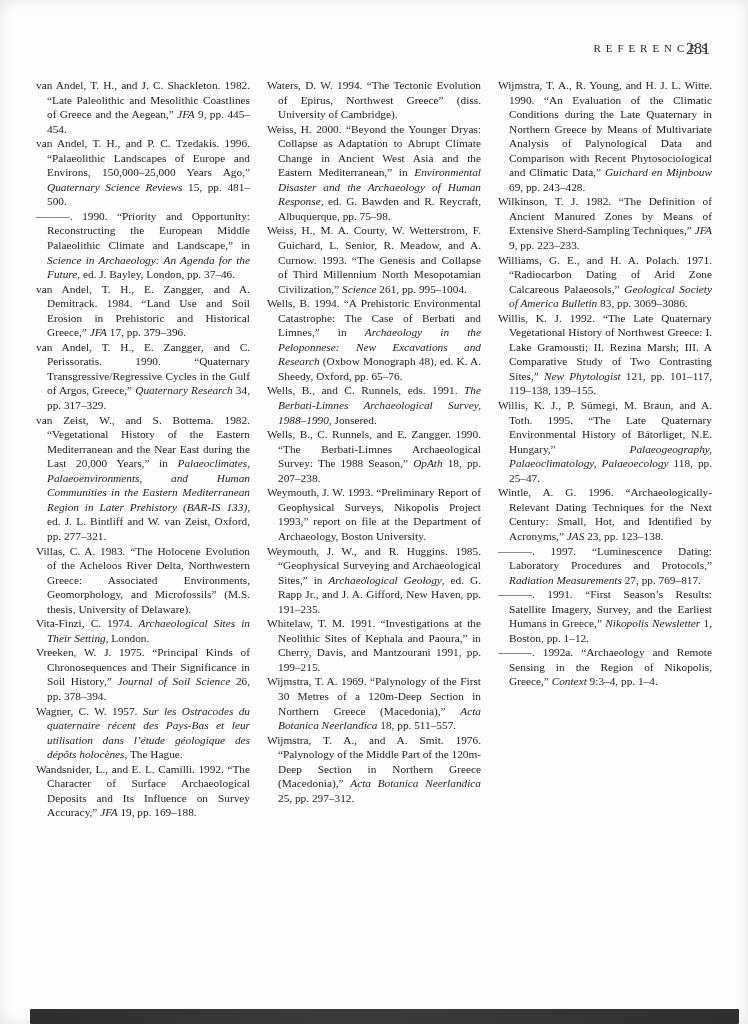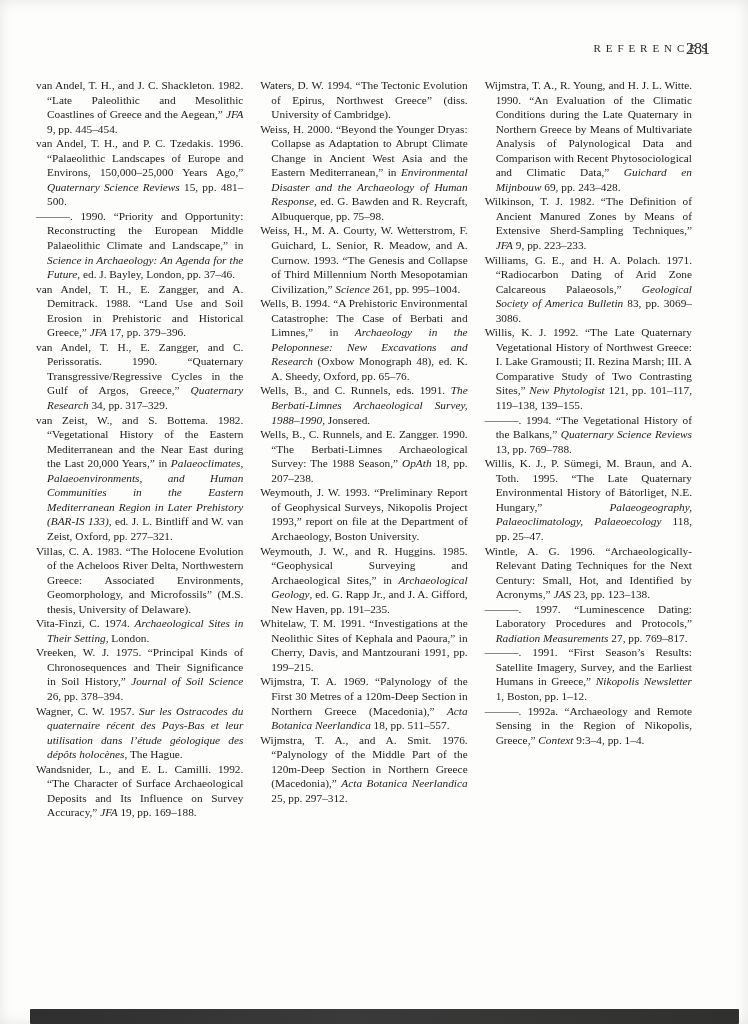--- a/index.html
+++ b/index.html
@@ -34,21 +34,21 @@
   .running-head .pageno {
     position: absolute;
     right: 2px;
     top: -2px;
     font-size: 16px;
     color: #2a2a2a;
   }
   .columns {
     display: flex;
     gap: 17px;
-    padding: 20px 56px 0 36px;
+    padding: 20px 36px 0 36px;
   }
   .col {
     flex: 1 1 0;
     min-width: 0;
     font-size: 11.3px;
     line-height: 14.55px;
     text-align: justify;
   }
   .col p.entry {
     margin: 0;
@@ -74,21 +74,21 @@
   <div class="running-head">
     <div class="title">REFERENCES</div>
     <div class="pageno">281</div>
   </div>
 
   <div class="columns">
     <div class="col">
         <p class="entry"><span>van Andel, T. H., and J. C. Shackleton. 1982. “Late Paleolithic and Mesolithic Coastlines of Greece and the Aegean,” </span><i>JFA</i><span> 9, pp. 445–454.</span></p>
         <p class="entry"><span>van Andel, T. H., and P. C. Tzedakis. 1996. “Palaeolithic Landscapes of Europe and Environs, 150,000–25,000 Years Ago,” </span><i>Quaternary Science Reviews</i><span> 15, pp. 481–500.</span></p>
         <p class="entry"><span>———. 1990. “Priority and Opportunity: Reconstructing the European Middle Palaeolithic Climate and Landscape,” in </span><i>Science in Archaeology: An Agenda for the Future</i><span>, ed. J. Bayley, London, pp. 37–46.</span></p>
-        <p class="entry"><span>van Andel, T. H., E. Zangger, and A. Demitrack. 1988. “Land Use and Soil Erosion in Prehistoric and Historical Greece,” </span><i>JFA</i><span> 17, pp. 379–396.</span></p>
+        <p class="entry"><span>van Andel, T. H., E. Zangger, and A. Demitrack. 1984. “Land Use and Soil Erosion in Prehistoric and Historical Greece,” </span><i>JFA</i><span> 17, pp. 379–396.</span></p>
         <p class="entry"><span>van Andel, T. H., E. Zangger, and C. Perissoratis. 1990. “Quaternary Transgressive/Regressive Cycles in the Gulf of Argos, Greece,” </span><i>Quaternary Research</i><span> 34, pp. 317–329.</span></p>
         <p class="entry"><span>van Zeist, W., and S. Bottema. 1982. “Vegetational History of the Eastern Mediterranean and the Near East during the Last 20,000 Years,” in </span><i>Palaeoclimates, Palaeoenvironments, and Human Communities in the Eastern Mediterranean Region in Later Prehistory (BAR-IS 133)</i><span>, ed. J. L. Bintliff and W. van Zeist, Oxford, pp. 277–321.</span></p>
         <p class="entry"><span>Villas, C. A. 1983. “The Holocene Evolution of the Acheloos River Delta, Northwestern Greece: Associated Environments, Geomorphology, and Microfossils” (M.S. thesis, University of Delaware).</span></p>
         <p class="entry"><span>Vita-Finzi, C. 1974. </span><i>Archaeological Sites in Their Setting</i><span>, London.</span></p>
         <p class="entry"><span>Vreeken, W. J. 1975. “Principal Kinds of Chronosequences and Their Significance in Soil History,” </span><i>Journal of Soil Science</i><span> 26, pp. 378–394.</span></p>
         <p class="entry"><span>Wagner, C. W. 1957. </span><i>Sur les Ostracodes du quaternaire récent des Pays-Bas et leur utilisation dans l’étude géologique des dépôts holocènes</i><span>, The Hague.</span></p>
         <p class="entry"><span>Wandsnider, L., and E. L. Camilli. 1992. “The Character of Surface Archaeological Deposits and Its Influence on Survey Accuracy,” </span><i>JFA</i><span> 19, pp. 169–188.</span></p>
       </div>
     <div class="col">
         <p class="entry"><span>Waters, D. W. 1994. “The Tectonic Evolution of Epirus, Northwest Greece” (diss. University of Cambridge).</span></p>
@@ -101,21 +101,20 @@
         <p class="entry"><span>Weymouth, J. W., and R. Huggins. 1985. “Geophysical Surveying and Archaeological Sites,” in </span><i>Archaeological Geology</i><span>, ed. G. Rapp Jr., and J. A. Gifford, New Haven, pp. 191–235.</span></p>
         <p class="entry"><span>Whitelaw, T. M. 1991. “Investigations at the Neolithic Sites of Kephala and Paoura,” in Cherry, Davis, and Mantzourani 1991, pp. 199–215.</span></p>
         <p class="entry"><span>Wijmstra, T. A. 1969. “Palynology of the First 30 Metres of a 120m-Deep Section in Northern Greece (Macedonia),” </span><i>Acta Botanica Neerlandica</i><span> 18, pp. 511–557.</span></p>
         <p class="entry"><span>Wijmstra, T. A., and A. Smit. 1976. “Palynology of the Middle Part of the 120m-Deep Section in Northern Greece (Macedonia),” </span><i>Acta Botanica Neerlandica</i><span> 25, pp. 297–312.</span></p>
       </div>
     <div class="col">
         <p class="entry"><span>Wijmstra, T. A., R. Young, and H. J. L. Witte. 1990. “An Evaluation of the Climatic Conditions during the Late Quaternary in Northern Greece by Means of Multivariate Analysis of Palynological Data and Comparison with Recent Phytosociological and Climatic Data,” </span><i>Guichard en Mijnbouw</i><span> 69, pp. 243–428.</span></p>
         <p class="entry"><span>Wilkinson, T. J. 1982. “The Definition of Ancient Manured Zones by Means of Extensive Sherd-Sampling Techniques,” </span><i>JFA</i><span> 9, pp. 223–233.</span></p>
         <p class="entry"><span>Williams, G. E., and H. A. Polach. 1971. “Radiocarbon Dating of Arid Zone Calcareous Palaeosols,” </span><i>Geological Society of America Bulletin</i><span> 83, pp. 3069–3086.</span></p>
         <p class="entry"><span>Willis, K. J. 1992. “The Late Quaternary Vegetational History of Northwest Greece: I. Lake Gramousti; II. Rezina Marsh; III. A Comparative Study of Two Contrasting Sites,” </span><i>New Phytologist</i><span> 121, pp. 101–117, 119–138, 139–155.</span></p>
-        <p class="entry"><span>———. 1994. “The Vegetational History of the Balkans,” </span><i>Quaternary Science Reviews</i><span> 13, pp. 769–788.</span></p>
         <p class="entry"><span>Willis, K. J., P. Sümegi, M. Braun, and A. Toth. 1995. “The Late Quaternary Environmental History of Bátorliget, N.E. Hungary,” </span><i>Palaeogeography, Palaeoclimatology, Palaeoecology</i><span> 118, pp. 25–47.</span></p>
         <p class="entry"><span>Wintle, A. G. 1996. “Archaeologically-Relevant Dating Techniques for the Next Century: Small, Hot, and Identified by Acronyms,” </span><i>JAS</i><span> 23, pp. 123–138.</span></p>
         <p class="entry"><span>———. 1997. “Luminescence Dating: Laboratory Procedures and Protocols,” </span><i>Radiation Measurements</i><span> 27, pp. 769–817.</span></p>
         <p class="entry"><span>———. 1991. “First Season’s Results: Satellite Imagery, Survey, and the Earliest Humans in Greece,” </span><i>Nikopolis Newsletter</i><span> 1, Boston, pp. 1–12.</span></p>
         <p class="entry"><span>———. 1992a. “Archaeology and Remote Sensing in the Region of Nikopolis, Greece,” </span><i>Context</i><span> 9:3–4, pp. 1–4.</span></p>
       </div>
   </div>
 
   <div class="bottom-edge"></div>
 

